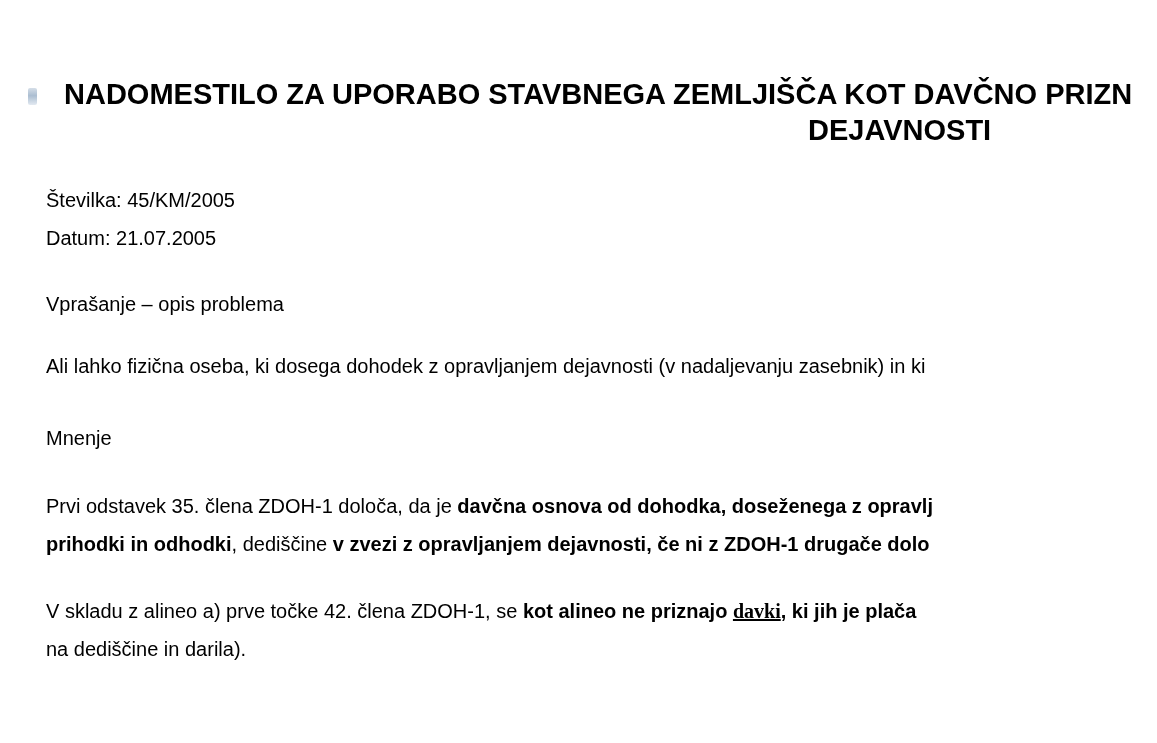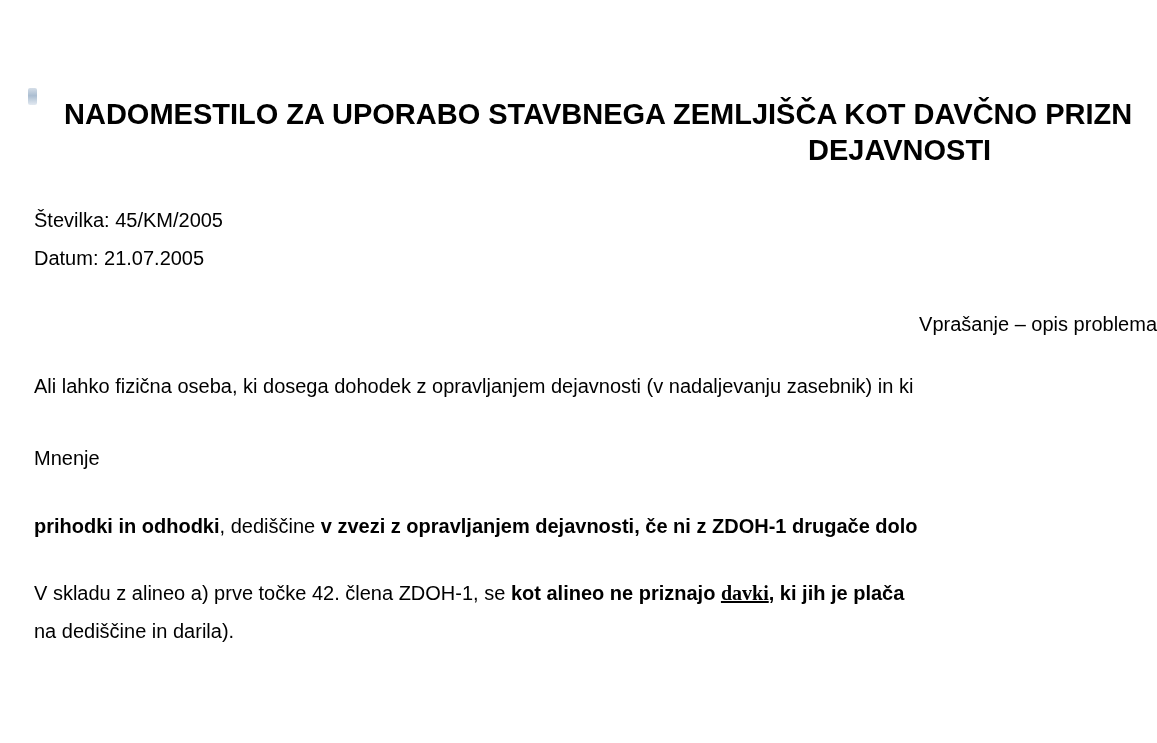--- a/index.html
+++ b/index.html
@@ -12,21 +12,21 @@
     height: 743px;
     overflow: hidden;
     position: relative;
     font-family: "Liberation Sans", "DejaVu Sans", sans-serif;
     color: #000000;
   }
   .page {
     position: relative;
     width: 1157px;
     height: 743px;
-    padding-top: 96px;
+    padding-top: 76px;
     box-sizing: border-box;
   }
   
   .artifact {
     position: absolute;
     left: 28px;
     top: 88px;
     width: 9px;
     height: 17px;
     border-radius: 2px;
@@ -46,23 +46,23 @@
   .title .t2 { padding-left: 808px; }
 
   .body-text {
     font-size: 20px;
   }
   .line {
     line-height: 38px;
     white-space: nowrap;
     padding-left: 34px;
   }
-  .block { margin: 0; }
+  .block { margin: 12px; }
   .meta-block     { margin-top: 33px; }
-  .q-heading      { margin-top: 28px; text-align: right; }
+  .q-heading      { margin-top: 28px; }
   .q-paragraph    { margin-top: 24px; }
   .o-heading      { margin-top: 34px; }
   .o-paragraph1   { margin-top: 30px; }
   .o-paragraph2   { margin-top: 29px; }
 
   .b { font-weight: bold; }
   .u { text-decoration: underline; font-family: Liberation Serif, serif; }
 </style>
 </head>
 <body>
@@ -89,20 +89,21 @@
 
     <div class="block q-paragraph">
       <div class="line"><span>Ali lahko fizična oseba, ki dosega dohodek z opravljanjem dejavnosti (v nadaljevanju zasebnik) in ki</span></div>
     </div>
 
     <div class="block o-heading">
       <div class="line">Mnenje</div>
     </div>
 
     <div class="block o-paragraph1">
+      <div class="line"><span>Prvi odstavek 35. člena ZDOH-1 določa, da je </span><span class="b">davčna osnova od dohodka, doseženega z opravlj</span></div>
       <div class="line"><span class="b">prihodki in odhodki</span><span>, dediščine </span><span class="b">v zvezi z opravljanjem dejavnosti, če ni z ZDOH-1 drugače dolo</span></div>
     </div>
 
     <div class="block o-paragraph2">
       <div class="line"><span>V skladu z alineo a) prve točke 42. člena ZDOH-1, se </span><span class="b">kot alineo ne priznajo </span><span class="b u">davki</span><span class="b">, ki jih je plača</span></div>
       <div class="line"><span>na dediščine in darila).</span></div>
     </div>
 
   </div>
 </div>

